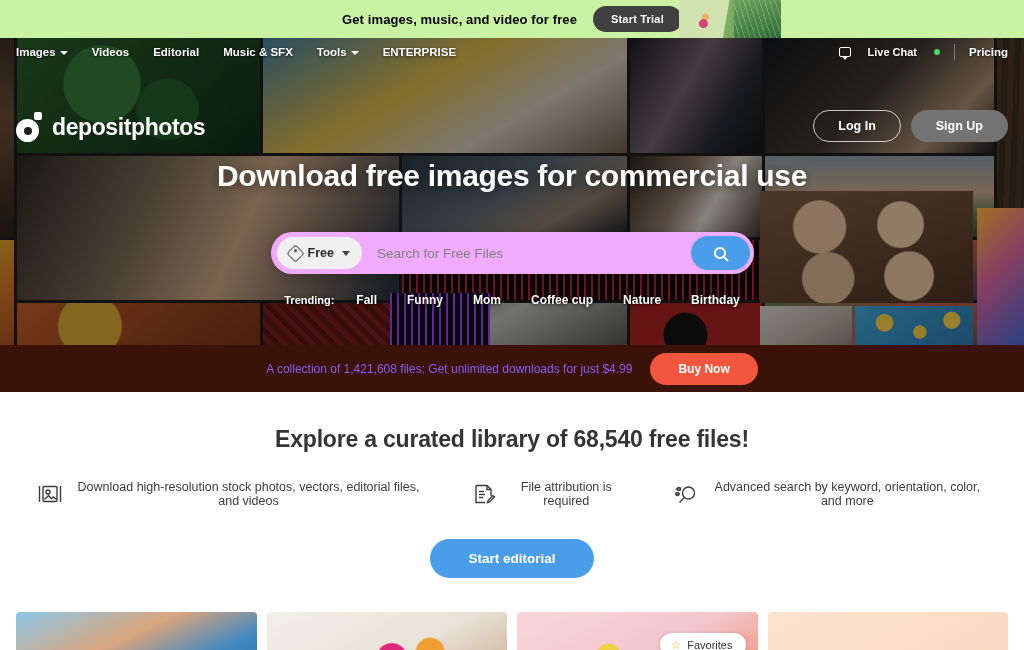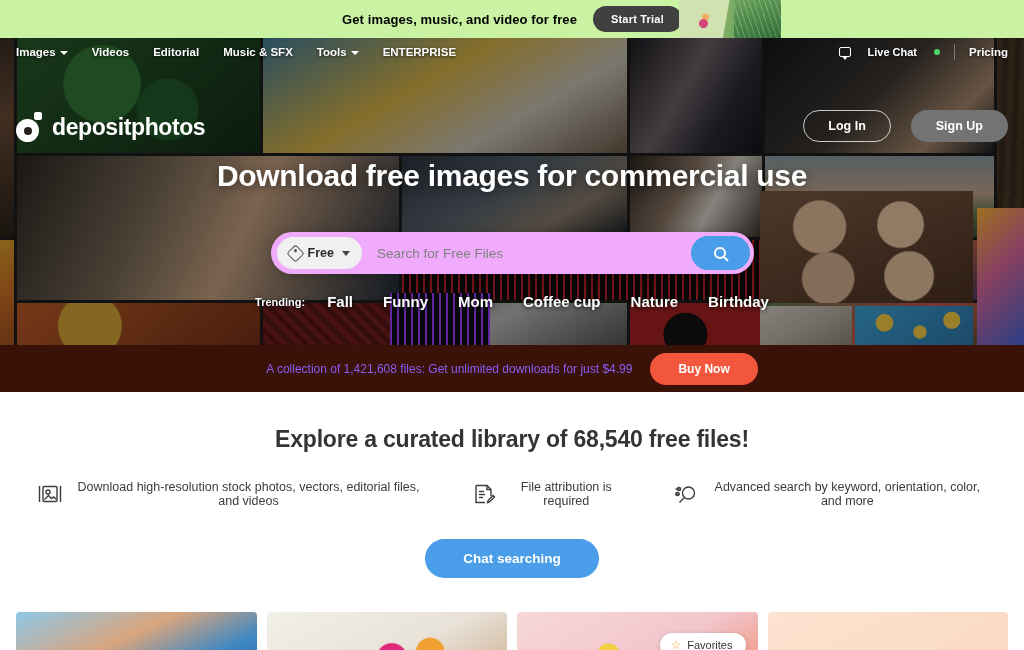--- a/index.html
+++ b/index.html
@@ -171,21 +171,21 @@
     width: 8px; height: 8px; border-radius: 2px; background: #fff;
   }
   .logo-text {
     color: #fff; font-size: 23px; font-weight: bold;
     letter-spacing: -0.4px;
   }
 
   
   .auth-row {
     position: absolute; top: 72px; right: 16px;
-    display: flex; align-items: center; gap: 20px;
+    display: flex; align-items: center; gap: 10px;
     z-index: 6;
   }
   .btn-login {
     background: transparent; color: #fff;
     border: 1.3px solid rgba(255,255,255,.75);
     border-radius: 18px;
     padding: 8px 24px;
     font-size: 12.5px; font-weight: bold;
     cursor: pointer;
   }
@@ -274,21 +274,21 @@
     margin-top: 19px;
     display: flex; align-items: center; gap: 0;
     pointer-events: auto;
   }
   .trending-label {
     font-size: 11px; font-weight: bold; color: #fff;
     margin-right: 22px;
     text-shadow: 0 1px 4px rgba(0,0,0,.8);
   }
   .trending-tag {
-    font-size: 15px; font-weight: bold; color: #fff;
+    font-size: 12px; font-weight: bold; color: #fff;
     margin-right: 30px; cursor: pointer;
     text-shadow: 0 1px 4px rgba(0,0,0,.8);
   }
   .trending-tag:last-child { margin-right: 0; }
 
   
   .offer-bar {
     height: 47px;
     background: #3a1208;
     display: flex; align-items: center; justify-content: center;
@@ -519,21 +519,21 @@
         <line x1="1.5" y1="6" x2="7" y2="6"></line>
         <circle cx="5" cy="6" r="1.6"></circle>
         <line x1="1.5" y1="11" x2="6" y2="11"></line>
         <circle cx="3.4" cy="11" r="1.6"></circle>
       </svg>
       <span class="feature-text">Advanced search by keyword, orientation, color, and more</span>
     </div>
   </div>
 
   <div class="cta-wrap">
-    <button class="btn-start">Chat searching</button>
+    <button class="btn-start">Start editorial</button>
   </div>
 </div>
 
 <div class="gallery">
   <div class="gcard g1"></div>
   <div class="gcard g2"></div>
   <div class="gcard g3">
     <div class="fav-chip">
       <span class="star">☆</span>
       <span class="fav-label">Favorites</span>

